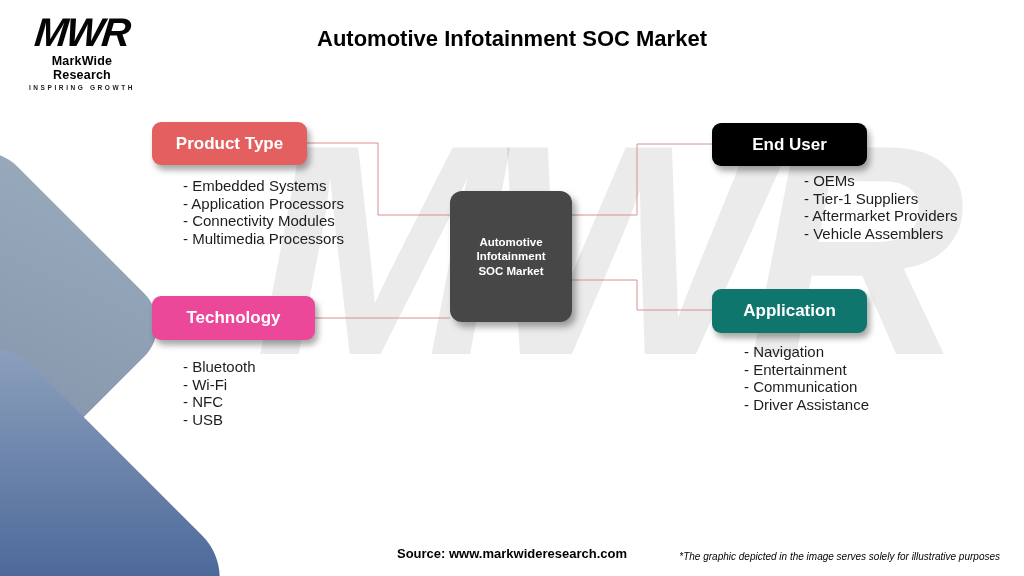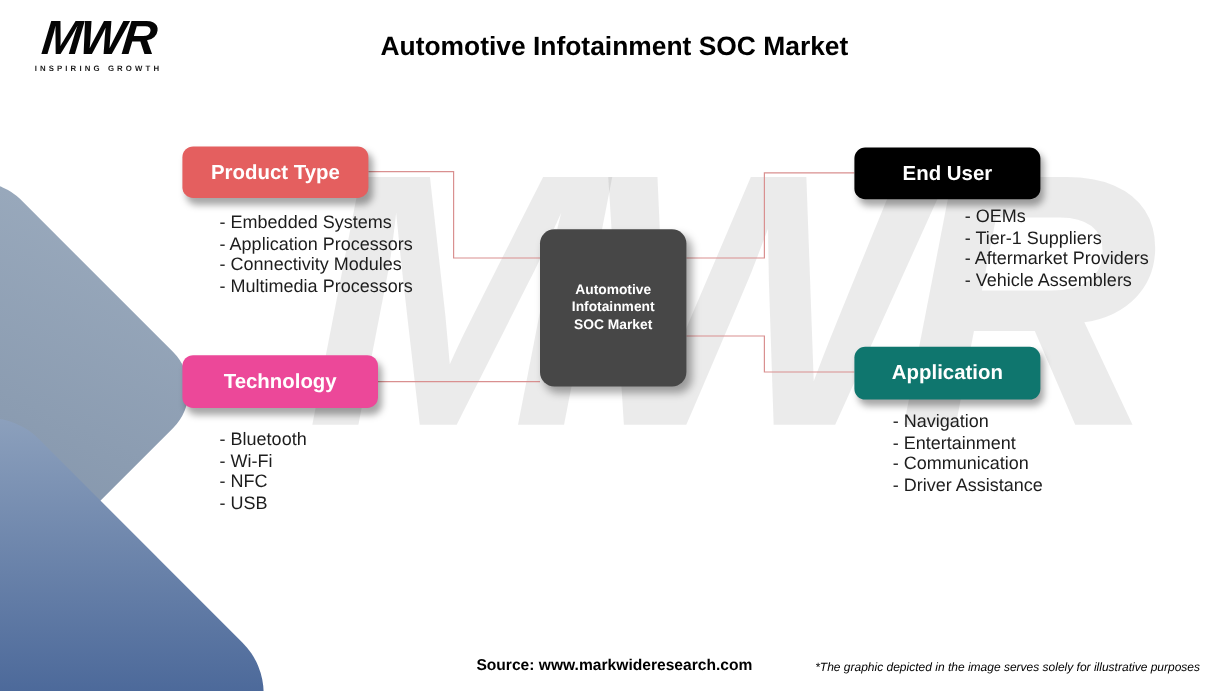--- a/index.html
+++ b/index.html
@@ -102,20 +102,21 @@
 </style>
 </head>
 <body>
 
 <div class="corner-shape-light"></div>
 <div class="corner-shape-dark"></div>
 <div class="watermark">MWR</div>
 
 <div class="logo">
   <div class="logo-monogram">MWR</div>
+  <div class="logo-name">MarkWide Research</div>
   <div class="logo-tagline">INSPIRING GROWTH</div>
 </div>
 
 <div class="page-title">Automotive Infotainment SOC Market</div>
 
 <svg class="connectors" width="1024" height="576">
   <g fill="none" stroke-width="1" stroke="#d99090">
     <polyline points="307,143 378,143 378,215 450,215"></polyline>
     <polyline points="315,318 450,318"></polyline>
     <polyline points="572,215 637,215 637,144 712,144"></polyline>

